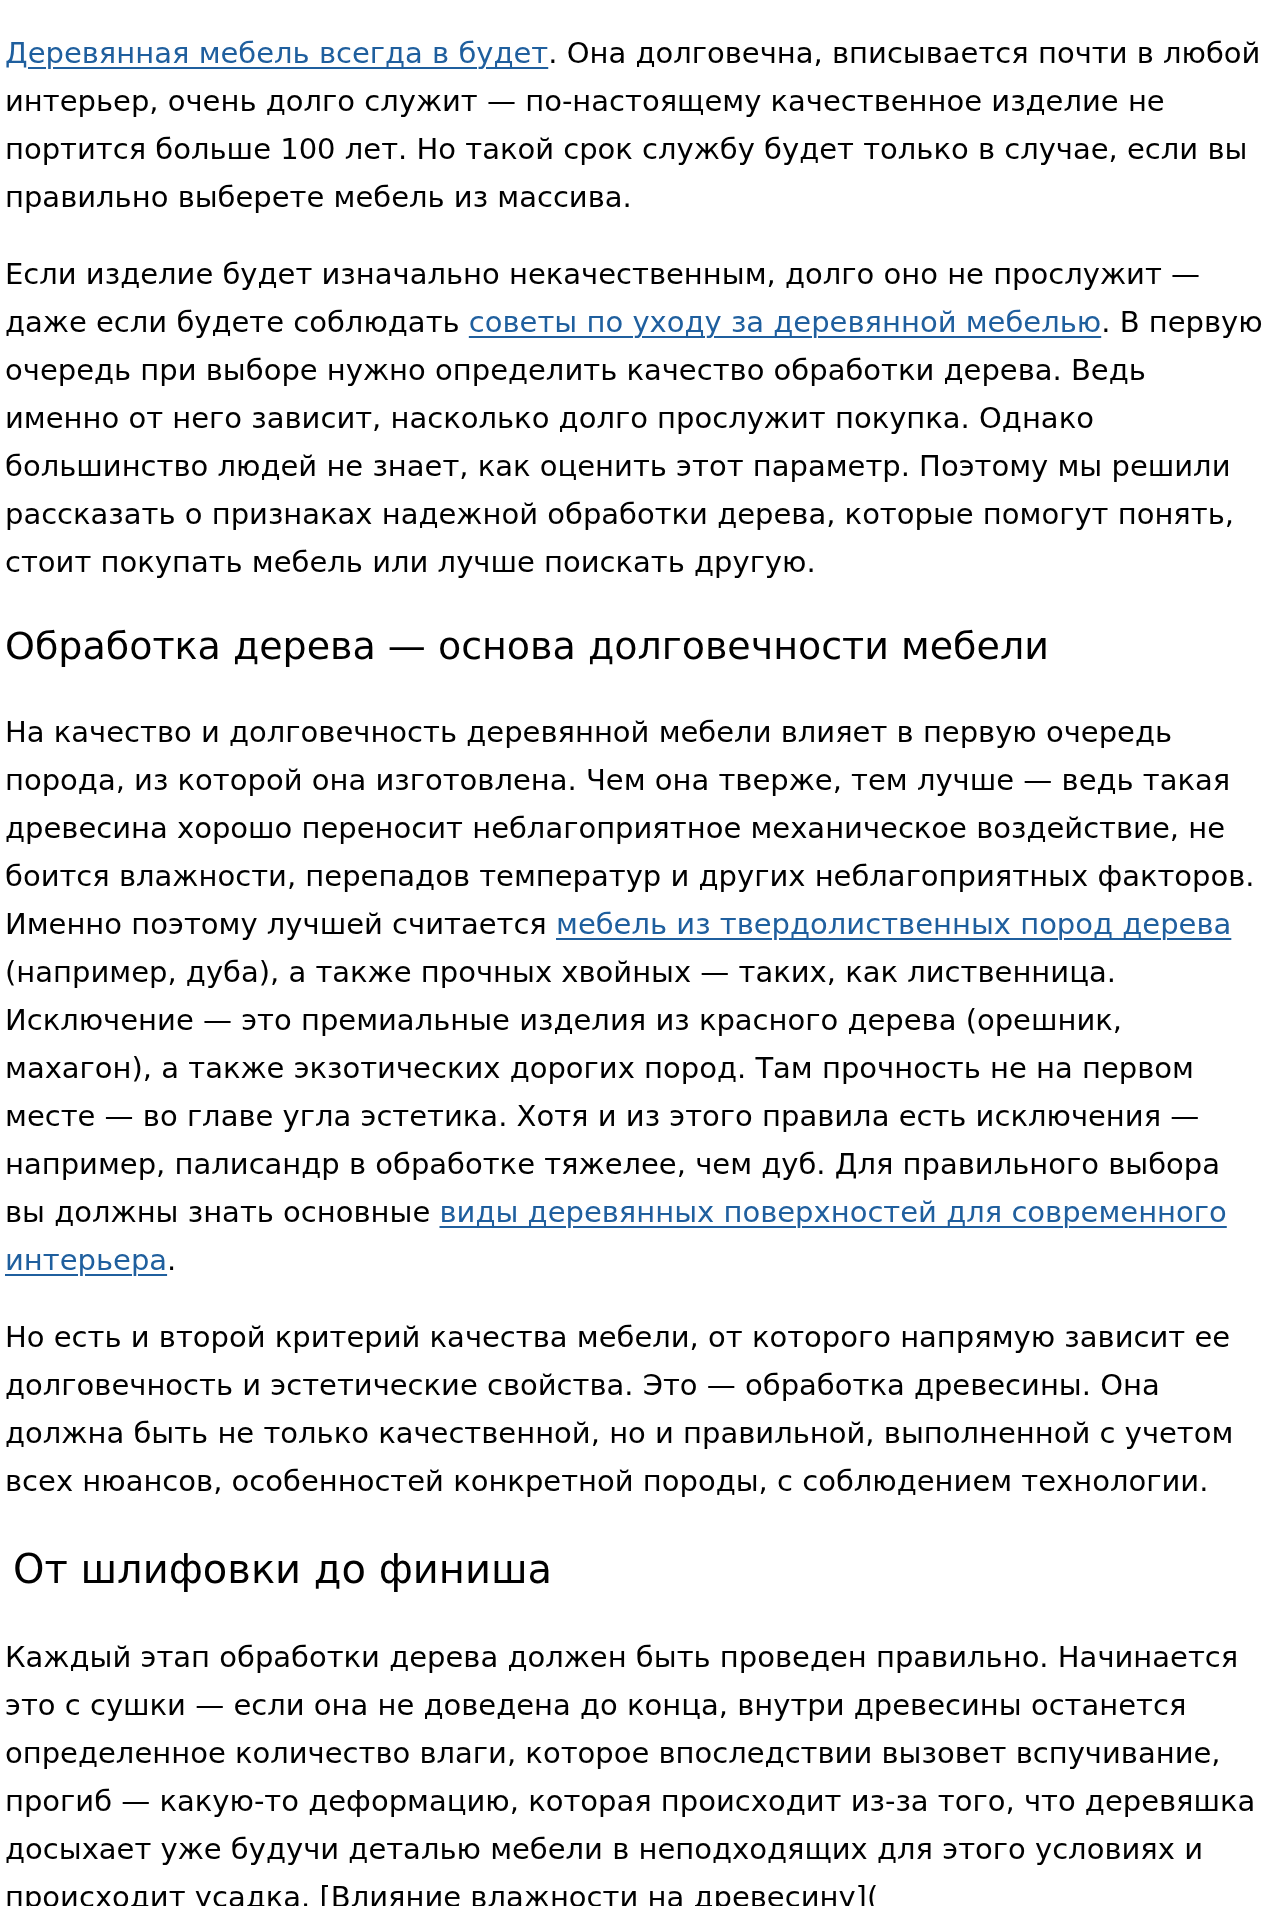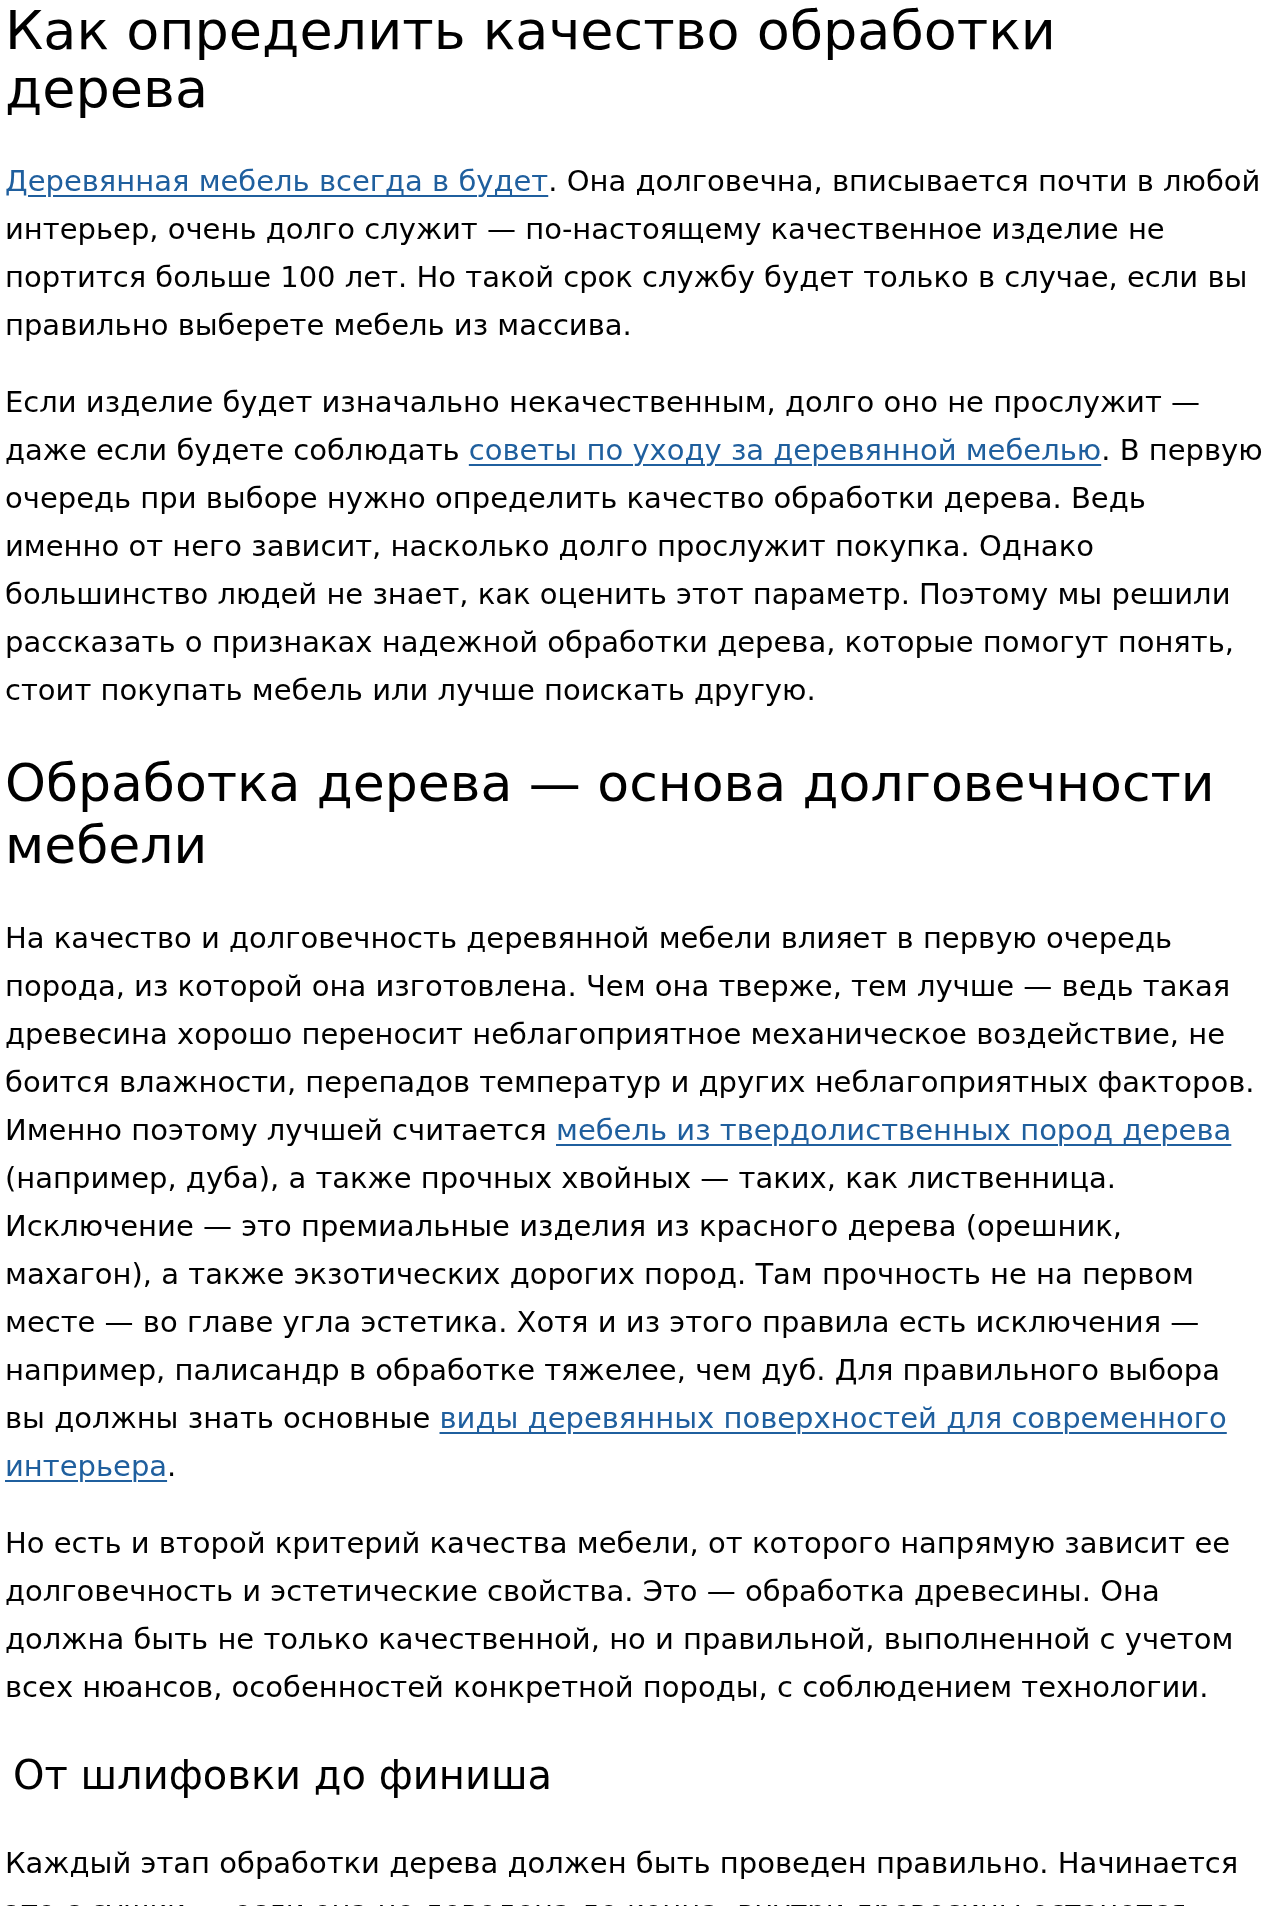--- a/index.html
+++ b/index.html
@@ -20,21 +20,21 @@
   }
   article { display: block; }
   h1 {
     font-size: 54px;
     line-height: 1.08;
     font-weight: 400;
     margin: 2px 0 38px 0;
     color: #000000;
   }
   h2 {
-    font-size: 52px;
+    font-size: 38px;
     line-height: 1.2;
     font-weight: 400;
     margin: 38px 0;
     color: #000000;
   }
   h3 {
     font-size: 40px;
     line-height: 1.2;
     font-weight: 400;
     margin: 40px 8px;
@@ -47,21 +47,20 @@
     text-decoration-thickness: 2px;
     text-underline-offset: 4px;
     cursor: pointer;
   }
 </style>
 </head>
 <body style="background: rgb(255, 255, 255); color: rgb(0, 0, 0);">
 
 <article>
 
-  <h1>Как определить качество обработки дерева</h1>
 
   <p><a class="inline-link">Деревянная мебель всегда в будет</a><span>. Она долговечна, вписывается почти в любой интерьер, очень долго служит — по-настоящему качественное изделие не портится больше 100 лет. Но такой срок службу будет только в случае, если вы правильно выберете мебель из массива.</span></p>
 
   <p><span>Если изделие будет изначально некачественным, долго оно не прослужит — даже если будете соблюдать </span><a class="inline-link">советы по уходу за деревянной мебелью</a><span>. В первую очередь при выборе нужно определить качество обработки дерева. Ведь именно от него зависит, насколько долго прослужит покупка. Однако большинство людей не знает, как оценить этот параметр. Поэтому мы решили рассказать о признаках надежной обработки дерева, которые помогут понять, стоит покупать мебель или лучше поискать другую.</span></p>
 
   <h2>Обработка дерева — основа долговечности мебели</h2>
 
   <p><span>На качество и долговечность деревянной мебели влияет в первую очередь порода, из которой она изготовлена. Чем она тверже, тем лучше — ведь такая древесина хорошо переносит неблагоприятное механическое воздействие, не боится влажности, перепадов температур и других неблагоприятных факторов. Именно поэтому лучшей считается </span><a class="inline-link">мебель из твердолиственных пород дерева</a><span> (например, дуба), а также прочных хвойных — таких, как лиственница. Исключение — это премиальные изделия из красного дерева (орешник, махагон), а также экзотических дорогих пород. Там прочность не на первом месте — во главе угла эстетика. Хотя и из этого правила есть исключения — например, палисандр в обработке тяжелее, чем дуб. Для правильного выбора вы должны знать основные </span><a class="inline-link">виды деревянных поверхностей для современного интерьера</a><span>.</span></p>
 
   <p><span>Но есть и второй критерий качества мебели, от которого напрямую зависит ее долговечность и эстетические свойства. Это — обработка древесины. Она должна быть не только качественной, но и правильной, выполненной с учетом всех нюансов, особенностей конкретной породы, с соблюдением технологии.</span></p>

